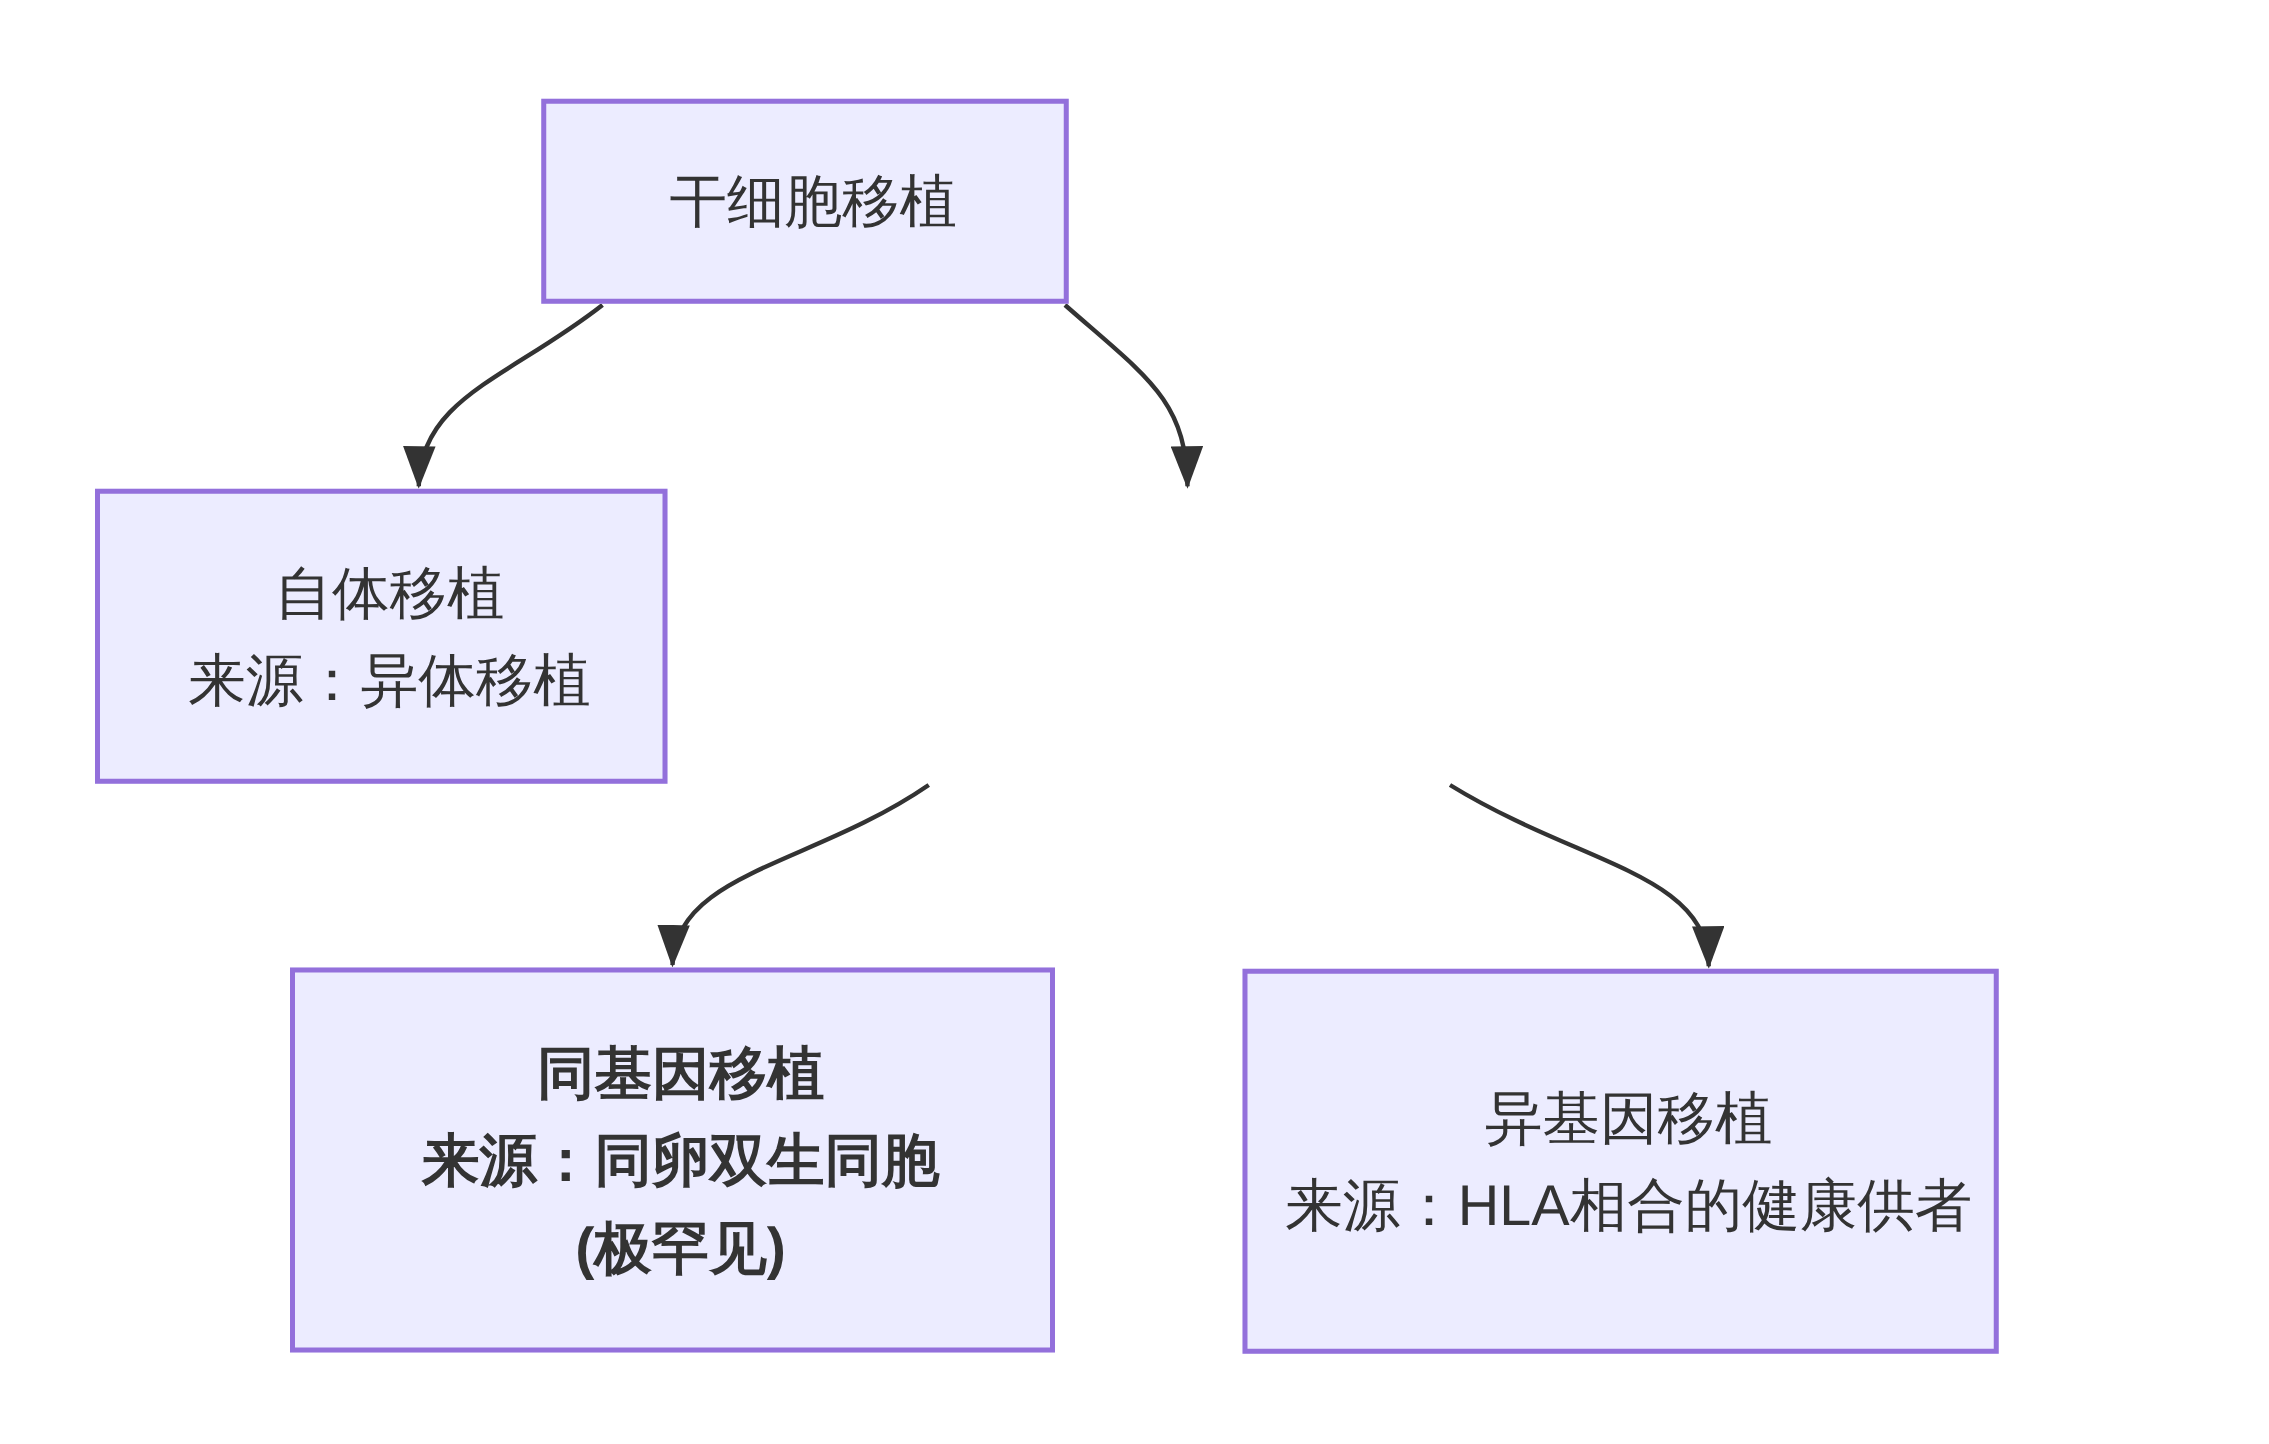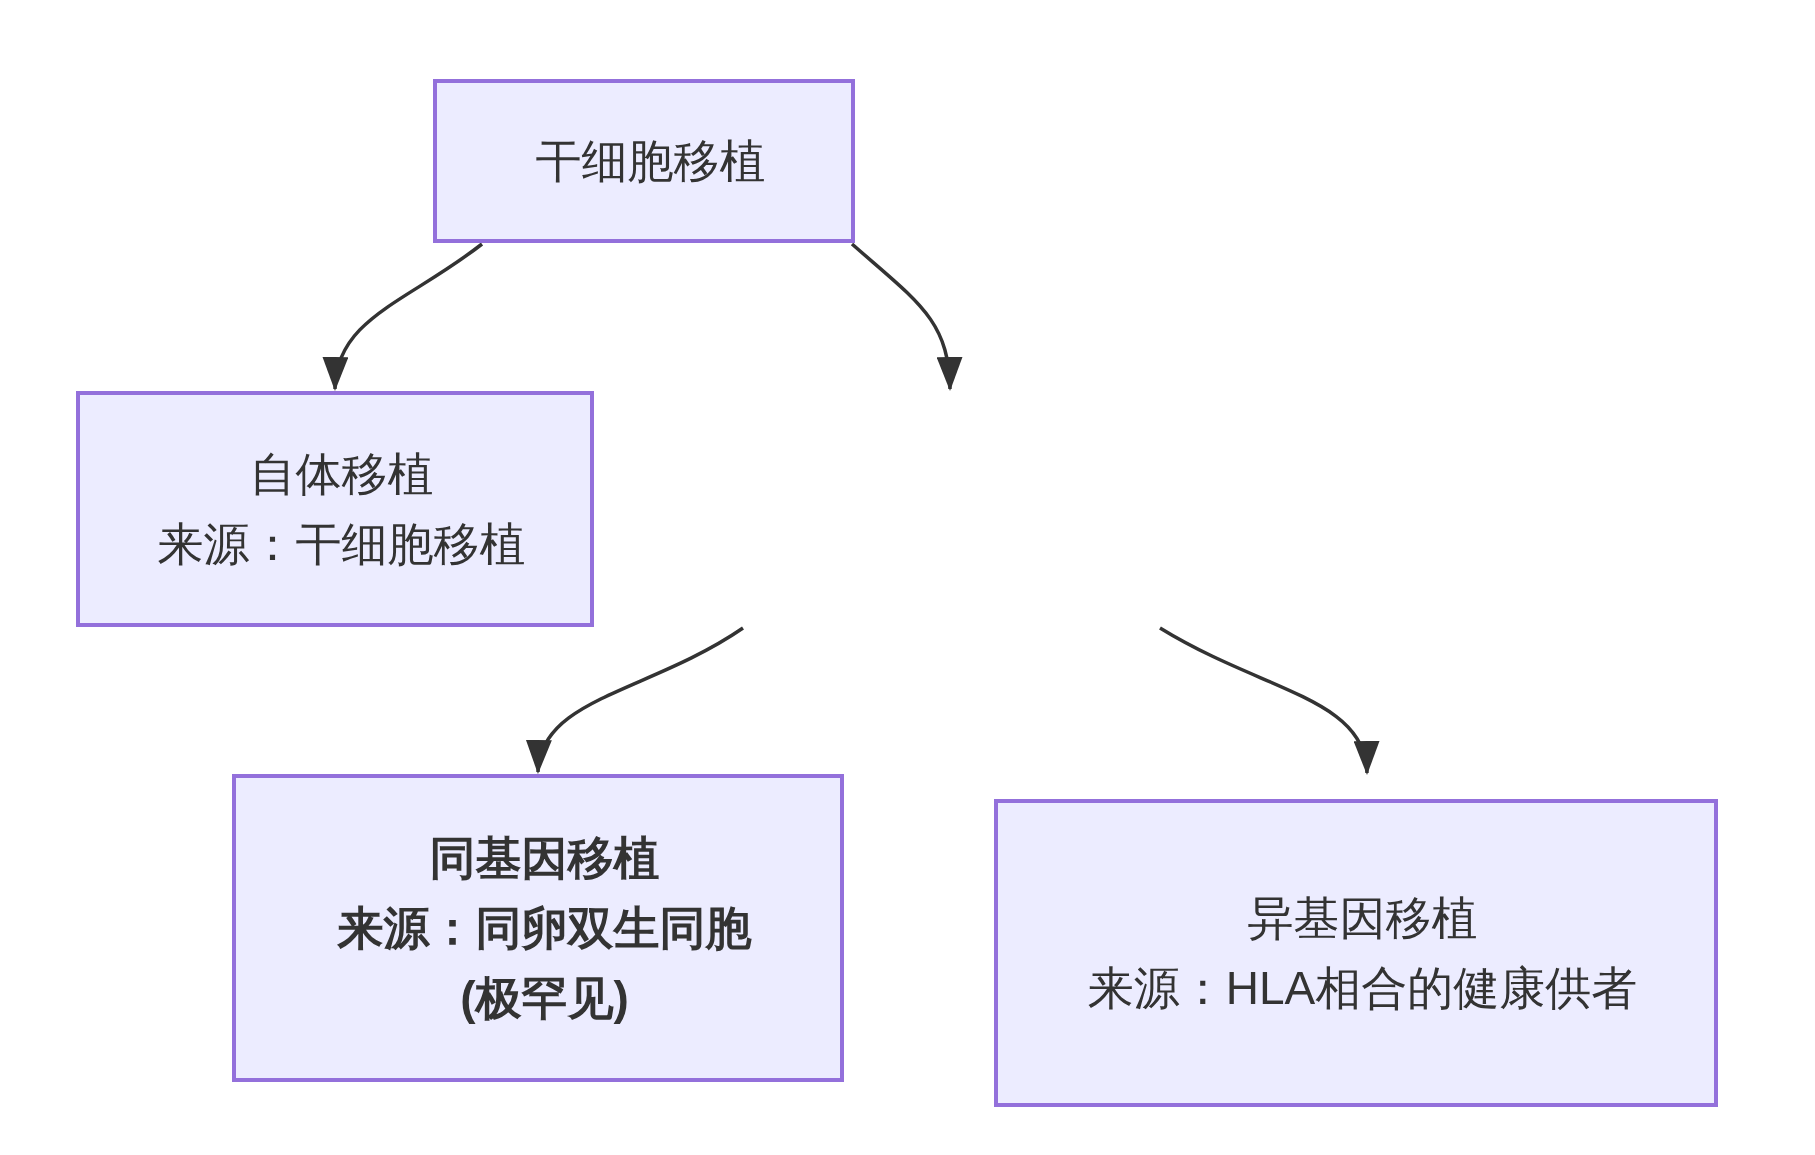--- a/index.html
+++ b/index.html
@@ -43,24 +43,24 @@
     justify-content: center;
     text-align: center;
     font-size: 46px;
     line-height: 70px;
     padding-left: 13px;
   }
   .node .line { white-space: nowrap; }
 
   
   #node-root        { left: 433px; top:  79px; width: 422px; height: 164px; }
-  #node-autologous  { left:  76px; top: 391px; width: 518px; height: 236px; }
+  #node-autologous  { left:  76px; top: 391px; width: 458px; height: 236px; }
   #node-allogeneic  { left: 738px; top: 391px; width: 425px; height: 236px; }
   #node-syngeneic   { left: 232px; top: 774px; width: 612px; height: 308px; font-weight: bold; }
-  #node-allogenetic { left: 994px; top: 775px; width: 724px; height: 308px; margin-top: 24px; }
+  #node-allogenetic { left: 994px; top: 775px; width: 605px; height: 308px; }
 </style>
 </head>
 <body>
 
 <div class="canvas">
 
   <svg class="edges" viewBox="0 0 1815 1155" xmlns="http://www.w3.org/2000/svg" aria-hidden="true">
     <defs>
       <marker id="arrowhead" markerUnits="userSpaceOnUse" markerWidth="34" markerHeight="26" refX="32" refY="13" orient="auto">
         <path d="M 0 0 L 34 13 L 0 26 Z" fill="var(--edge-stroke)"></path>
@@ -71,21 +71,21 @@
     <path class="edge" d="M 743 628 C 650 692, 540 698, 538 772" marker-end="url(#arrowhead)"></path>
     <path class="edge" d="M 1160 628 C 1264 692, 1366 698, 1367 773" marker-end="url(#arrowhead)"></path>
   </svg>
 
   <div class="node" id="node-root">
     <div class="line">干细胞移植</div>
   </div>
 
   <div class="node" id="node-autologous">
     <div class="line">自体移植</div>
-    <div class="line">来源：干细胞移植</div>
+    <div class="line">来源：异体移植</div>
   </div>
 
 
   <div class="node" id="node-syngeneic">
     <div class="line">同基因移植</div>
     <div class="line">来源：同卵双生同胞</div>
     <div class="line">(极罕见)</div>
   </div>
 
   <div class="node" id="node-allogenetic">

